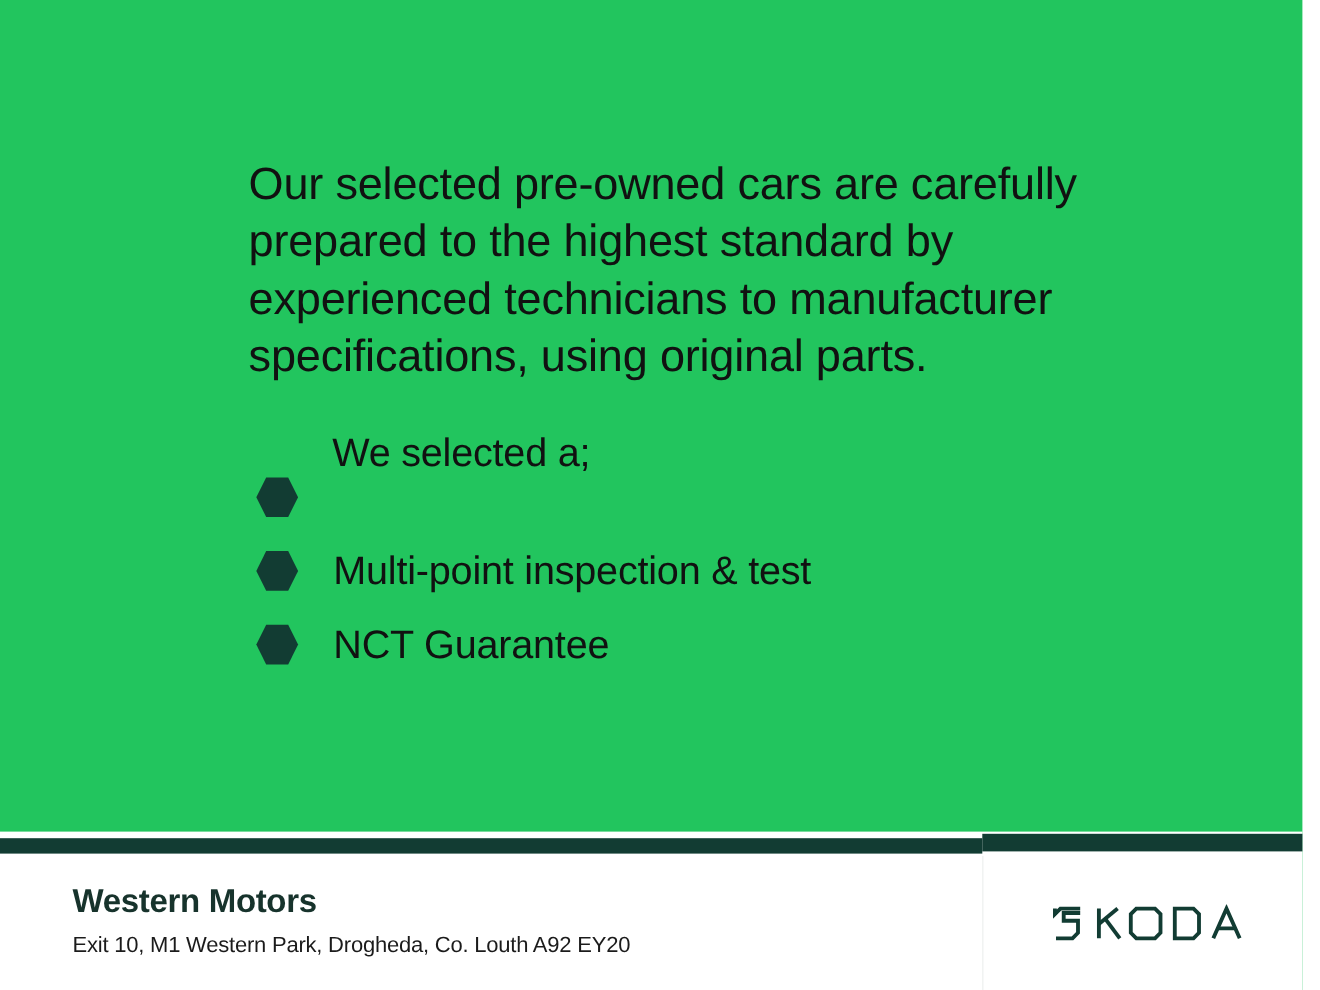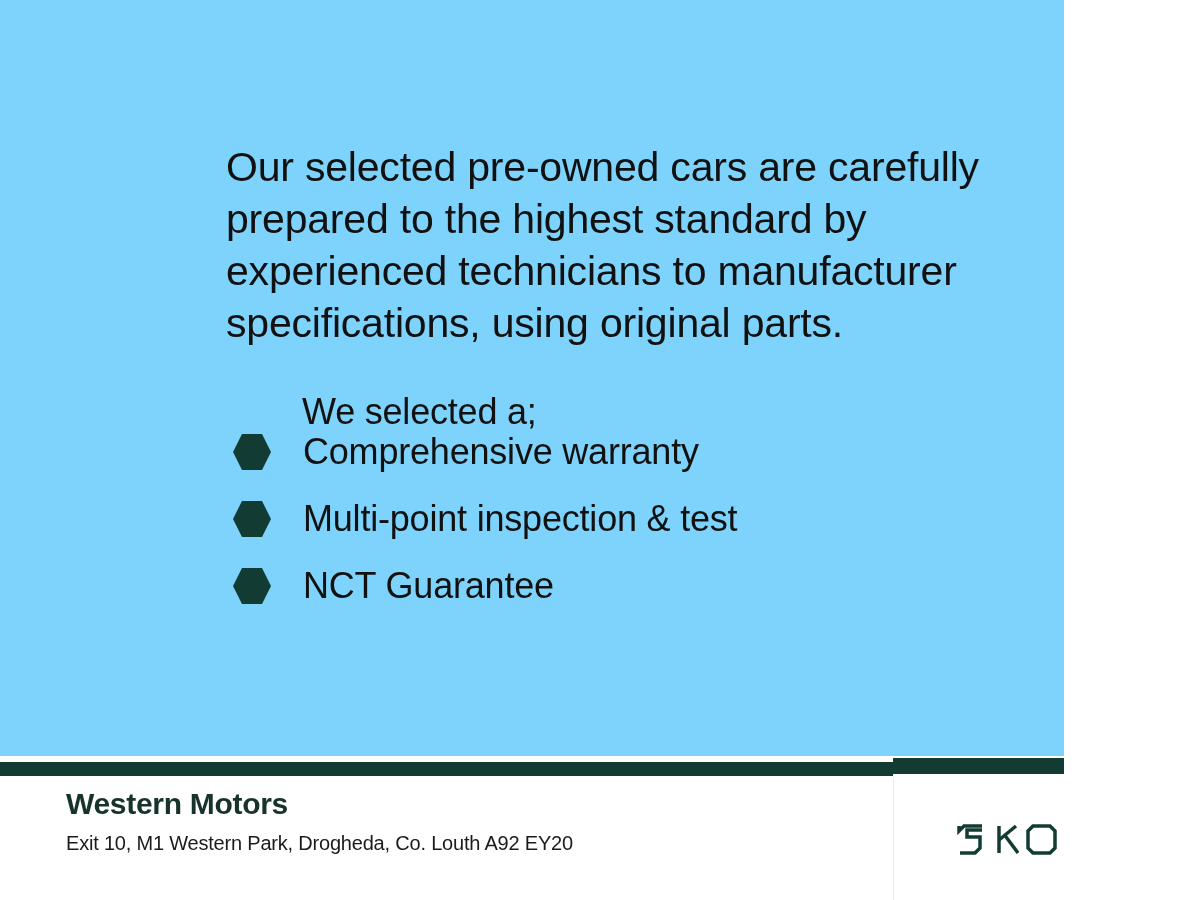--- a/index.html
+++ b/index.html
@@ -8,23 +8,23 @@
     padding: 0;
     background: #ffffff;
   }
   body {
     font-family: "Liberation Sans", "DejaVu Sans", sans-serif;
     -webkit-font-smoothing: antialiased;
   }
 
   .slide {
     position: relative;
-    width: 1064px;
+    width: 1184px;
     height: 900px;
-    background: #7dd3fc;
+    background: #22c55e;
     overflow: hidden;
   }
 
   
   .content {
     position: absolute;
     left: 0;
     top: 0;
     width: 1200px;
     height: 756px;
@@ -120,21 +120,21 @@
     left: 893px;
     top: 22px;
     width: 1px;
     height: 122px;
     background: #eceeed;
   }
 
   .dealer-block {
     position: absolute;
     left: 66px;
-    top: 30px;
+    top: 46px;
   }
 
   .dealer-name {
     font-size: 30px;
     line-height: 36px;
     font-weight: 600;
     color: #17332c;
     letter-spacing: -0.3px;
   }
 
@@ -174,21 +174,20 @@
     <p class="intro">Our selected pre-owned cars are carefully prepared to the highest standard by experienced technicians  to manufacturer specifications, using original parts.</p>
 
     <p class="include-line">We selected a;</p>
 
     <ul class="bullet-list">
 
       <li class="bullet-item">
         <svg class="hex-bullet" viewBox="0 0 40 38">
           <polygon points="10,1 30,1 39,19 30,37 10,37 1,19" fill="#123C33"></polygon>
         </svg>
-        <span class="bullet-text">Comprehensive warranty</span>
       </li>
 
       <li class="bullet-item">
         <svg class="hex-bullet" viewBox="0 0 40 38">
           <polygon points="10,1 30,1 39,19 30,37 10,37 1,19" fill="#123C33"></polygon>
         </svg>
         <span class="bullet-text">Multi-point inspection &amp; test</span>
       </li>
 
 

